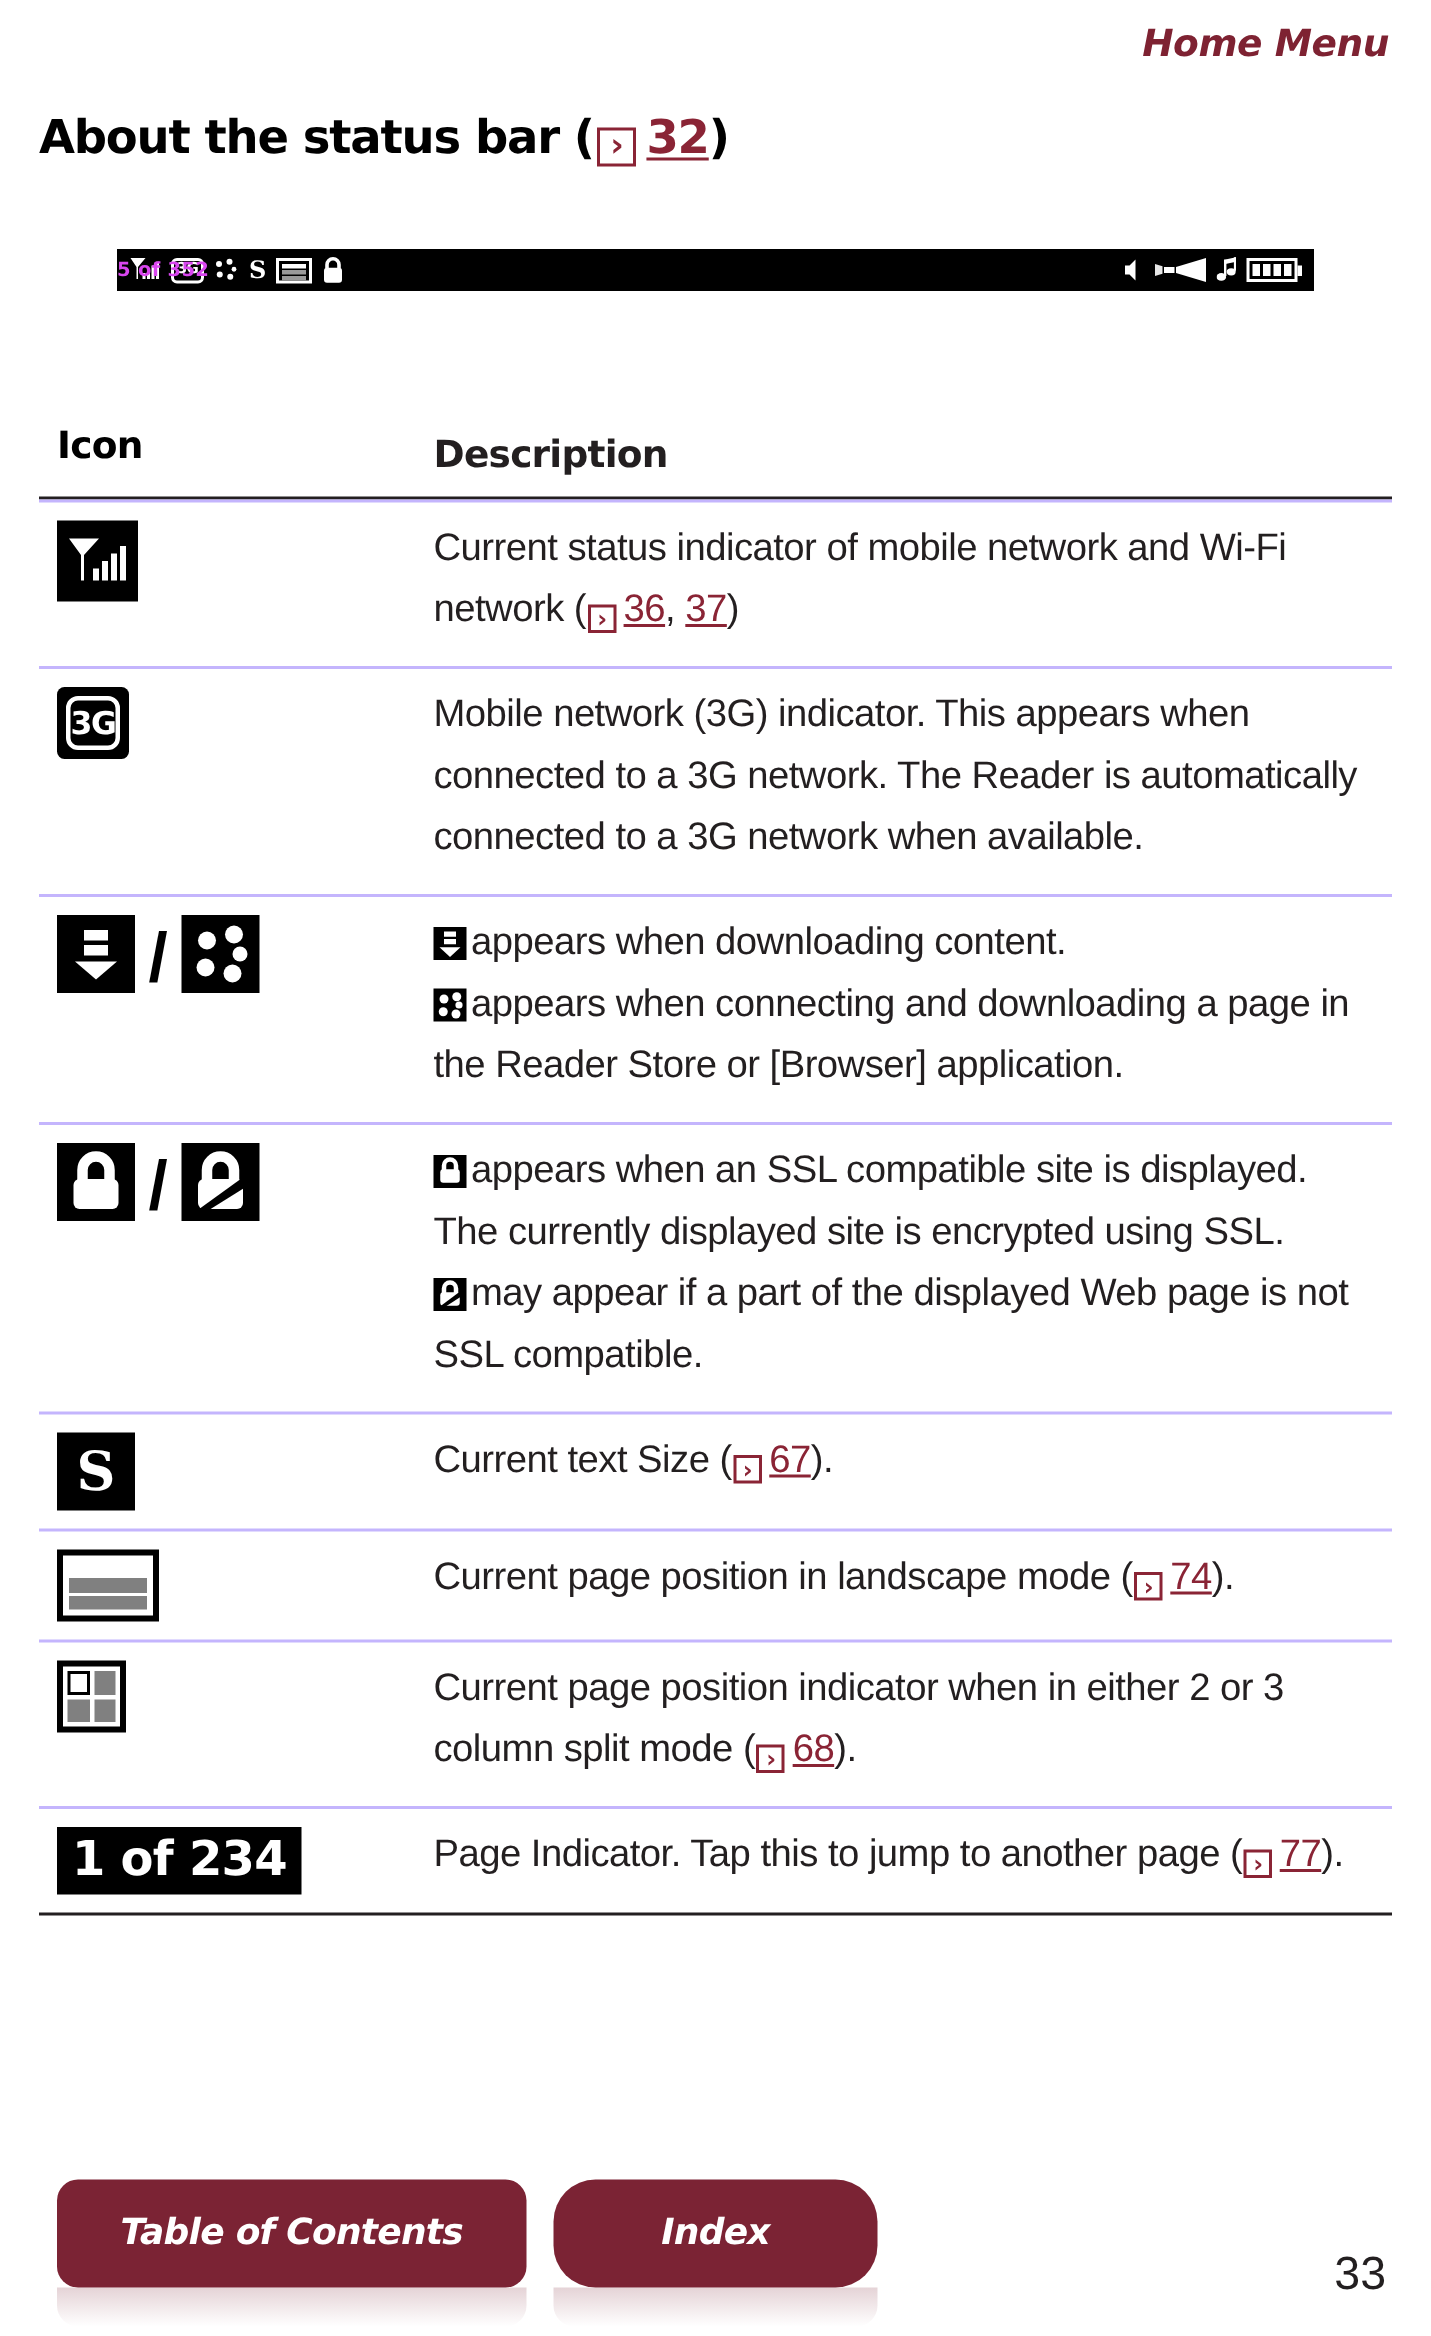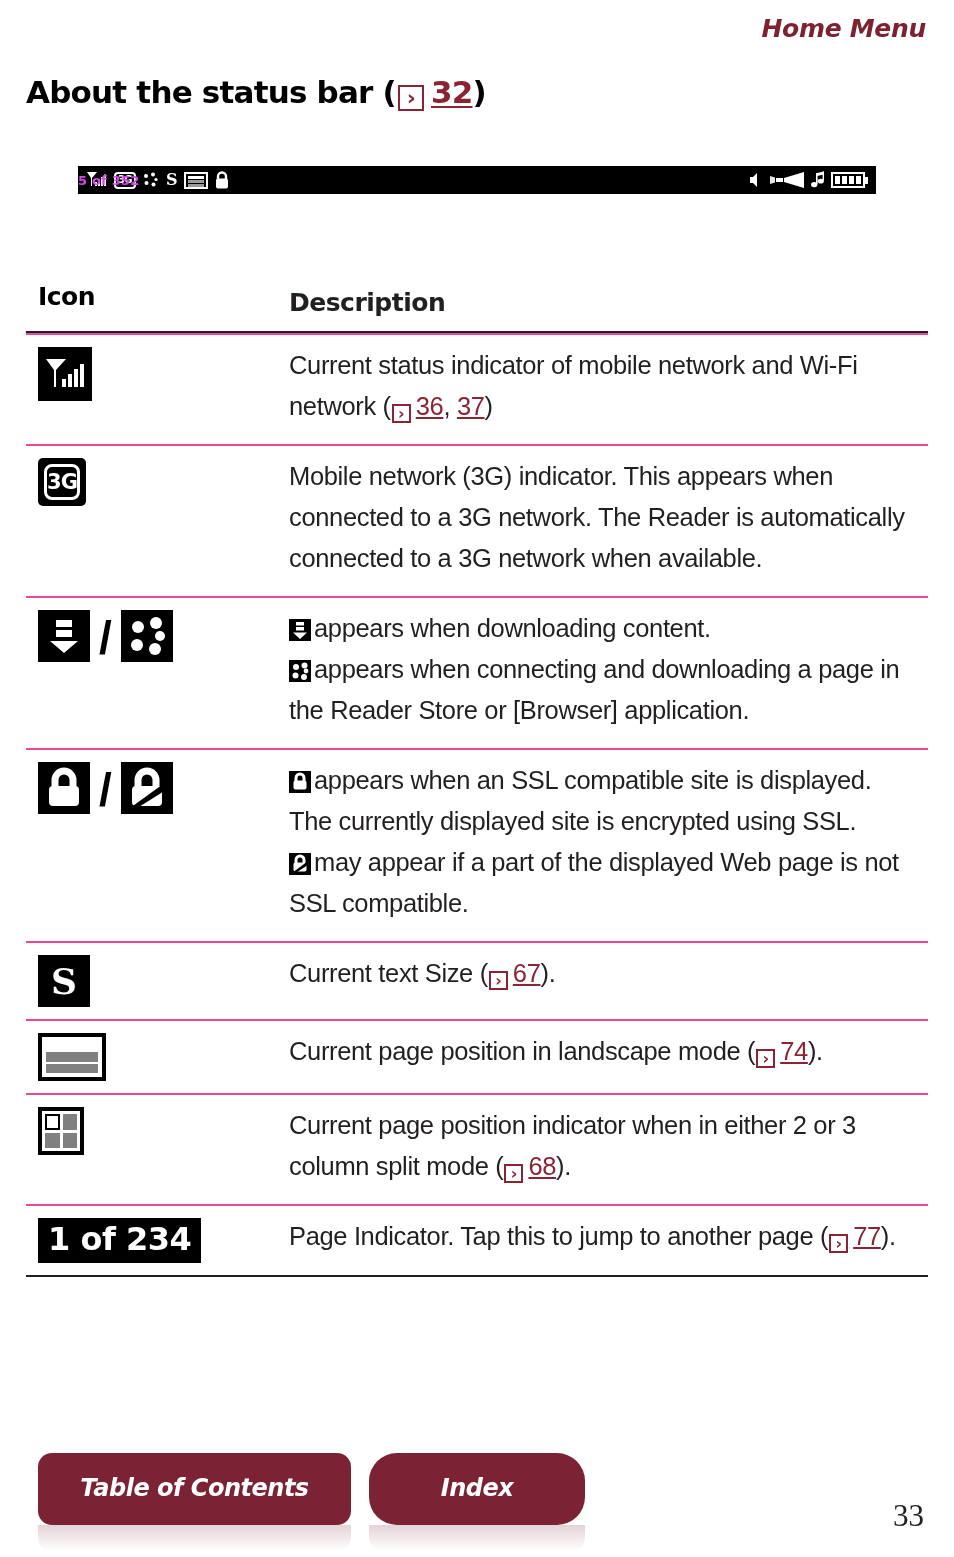--- a/index.html
+++ b/index.html
@@ -125,21 +125,21 @@
 
   
   .table {
     position: absolute;
     top: 228px;
     left: 26px;
     width: 902px;
   }
   .trow {
     display: flex;
-    border-top: 2px solid #ec4899;
+    border-top: 2px solid #c4b5fd;
     box-sizing: border-box;
   }
   .trow.first { border-top: none; }
   .thead {
     border-bottom: 2px solid #231f20;
     margin-top: 48px;
   }
   .tcell-icon {
     width: 255px;
     flex: 0 0 255px;
@@ -301,21 +301,21 @@
     left: 0; right: 0;
     top: 100%;
     height: 26px;
     background: linear-gradient(to bottom, rgba(123,35,52,0.20), rgba(123,35,52,0));
     border-radius: 0 0 14px 14px;
   }
   .pagenum-foot {
     position: absolute;
     right: 30px;
     top: 1498px;
-    font-family: Liberation Serif, serif;
+    font-family: Liberation Sans, sans-serif;
     font-size: 31px;
     font-weight: normal;
     color: #231f20;
   }
 </style>
 </head>
 <body>
 
 <div class="header">Home Menu</div>
 

